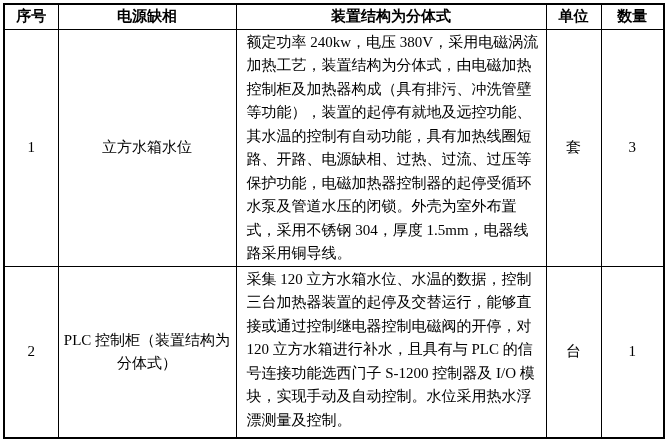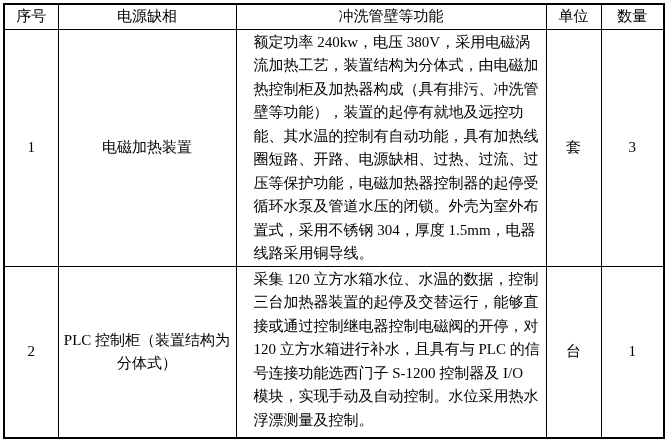--- a/index.html
+++ b/index.html
@@ -25,65 +25,65 @@
   }
   table.spec-table th,
   table.spec-table td {
     border: 1px solid #000000;
     font-size: 15px;
     color: #000000;
     overflow: hidden;
     box-sizing: border-box;
   }
   table.spec-table th {
-    font-weight: normal;
+    font-weight: bold;
     height: 25px;
     text-align: center;
     vertical-align: middle;
     padding: 0 0;
   }
   tr.row-1 { height: 235px; }
   tr.row-2 { height: 172px; }
   td.c-center {
     text-align: center;
     vertical-align: middle;
     padding: 0 3px;
     line-height: 23px;
   }
   td.c-spec {
     text-align: left;
     vertical-align: top;
-    padding: 1px 5px 0 17px;
+    padding: 1px 5px 0 10px;
     line-height: 23.5px;
   }
 </style>
 </head>
 <body>
 
 <table class="spec-table">
   <colgroup>
     <col style="width:54px">
     <col style="width:178px">
     <col style="width:310px">
     <col style="width:55px">
     <col style="width:63px">
   </colgroup>
   <thead>
     <tr>
       <th>序号</th>
       <th>电源缺相</th>
-      <th>冲洗管壁等功能</th>
+      <th>装置结构为分体式</th>
       <th>单位</th>
       <th>数量</th>
     </tr>
   </thead>
   <tbody>
     <tr class="row-1">
       <td class="c-center">1</td>
-      <td class="c-center">电磁加热装置</td>
+      <td class="c-center">立方水箱水位</td>
       <td class="c-spec">额定功率 240kw，电压 380V，采用电磁涡流加热工艺，装置结构为分体式，由电磁加热控制柜及加热器构成（具有排污、冲洗管壁等功能），装置的起停有就地及远控功能、其水温的控制有自动功能，具有加热线圈短路、开路、电源缺相、过热、过流、过压等保护功能，电磁加热器控制器的起停受循环水泵及管道水压的闭锁。外壳为室外布置式，采用不锈钢 304，厚度 1.5mm，电器线路采用铜导线。</td>
       <td class="c-center">套</td>
       <td class="c-center">3</td>
     </tr>
     <tr class="row-2">
       <td class="c-center">2</td>
       <td class="c-center">PLC 控制柜（装置结构为分体式）</td>
       <td class="c-spec">采集 120 立方水箱水位、水温的数据，控制三台加热器装置的起停及交替运行，能够直接或通过控制继电器控制电磁阀的开停，对 120 立方水箱进行补水，且具有与 PLC 的信号连接功能选西门子 S-1200 控制器及 I/O 模块，实现手动及自动控制。水位采用热水浮漂测量及控制。</td>
       <td class="c-center">台</td>
       <td class="c-center">1</td>

